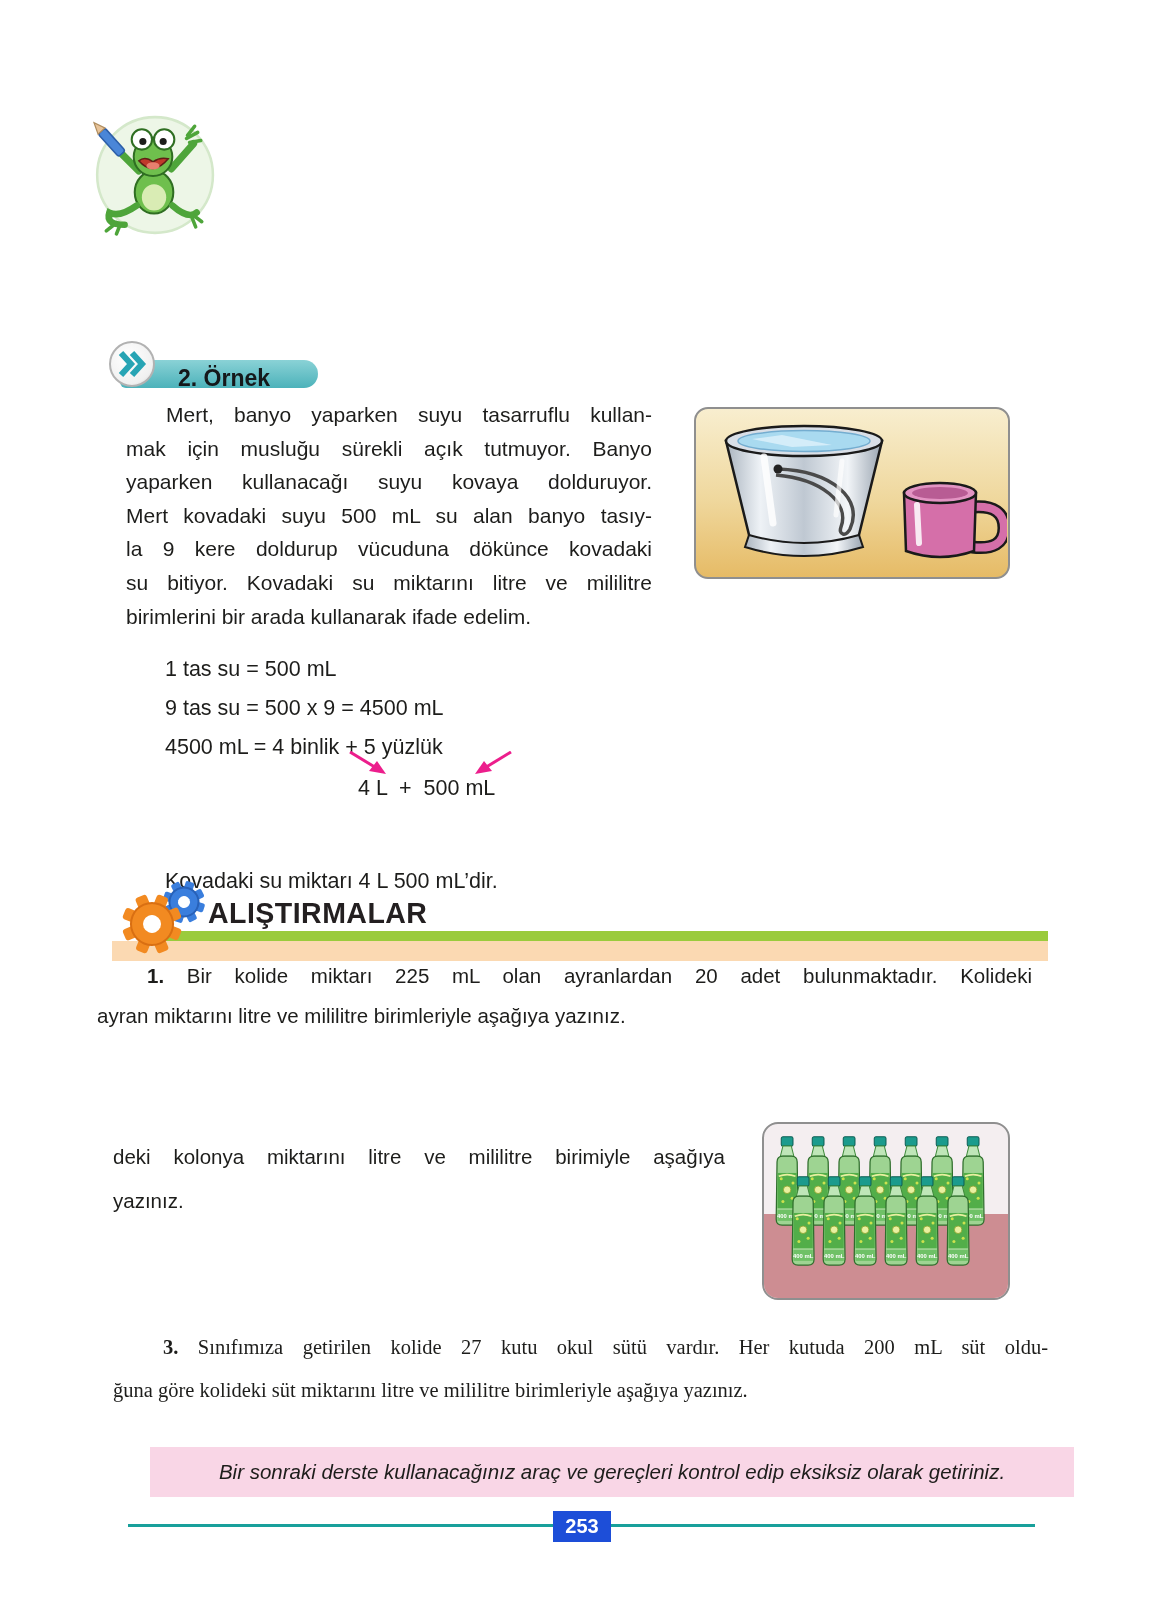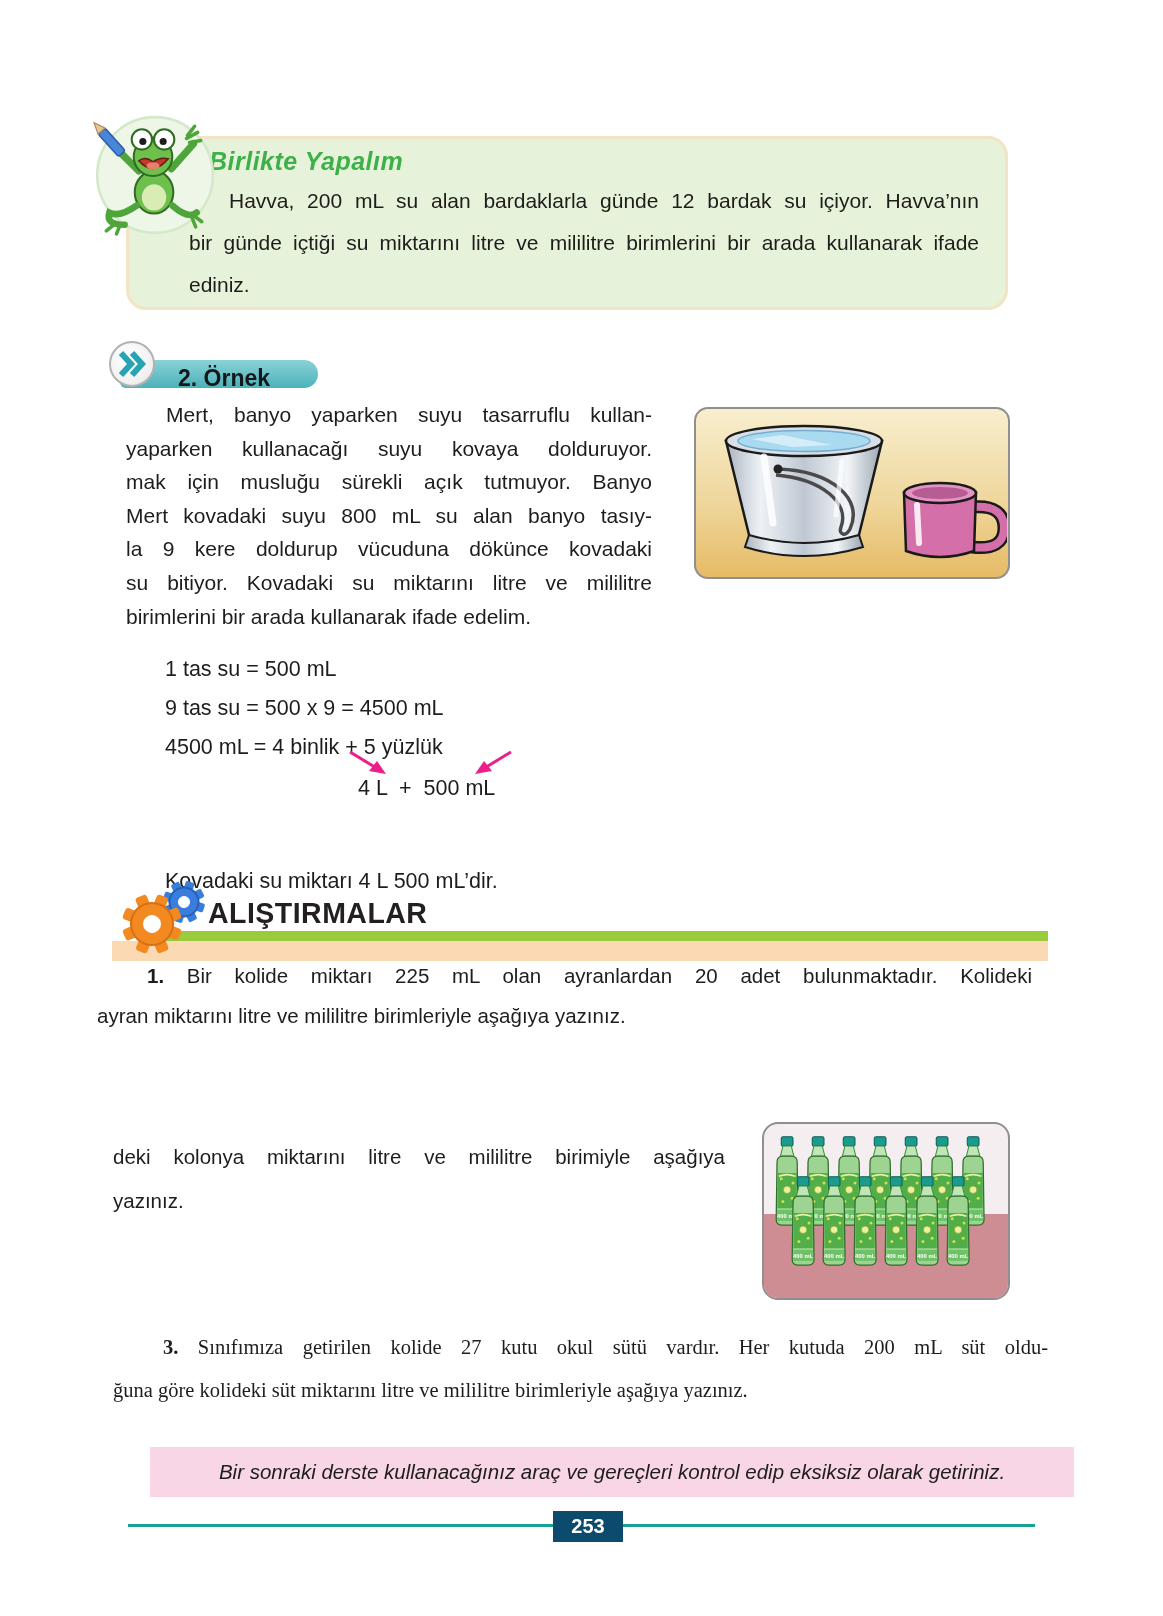--- a/index.html
+++ b/index.html
@@ -56,35 +56,29 @@
     left:762px; top:1122px; width:248px; height:178px; box-sizing:border-box;
     background:#f4eef0; border:2.5px solid #8f8f8f; border-radius:16px; overflow:hidden;
   }
   .cologne-floor { position:absolute; left:0; top:90px; width:100%; height:88px; background:#cd8d92; }
   .fig-cologne svg { position:absolute; left:0; top:0; }
 
   
   .note { left:122px; top:1447px; width:924px; height:50px; background:#f9d6e6;
           font-style:italic; font-size:20.5px; text-align:center; line-height:50px; color:#1d1d1b;margin-left:28px; }
   .page-rule  { left:128px; top:1524px; width:907px; height:3px; background:#18a09b; }
-  .page-badge { left:553px; top:1511px; width:70px; height:31px; background:#0c4a6e;
+  .page-badge { left:553px; top:1511px; width:58px; height:31px; background:#1d4ed8;
                 color:#ffffff; font-weight:bold; font-size:20px; text-align:center; line-height:31px; }
   svg { display:block; }
 </style>
 </head>
 <body>
 
 <div class="page">
 
-  <div class="abs greenbox">
-    <div class="gb-title">Birlikte Yapalım</div>
-    <div class="gb-line indent1 jl">Havva, 200 mL su alan bardaklarla günde 12 bardak su içiyor. Havva’nın</div>
-    <div class="gb-line jl">bir günde içtiği su miktarını litre ve mililitre birimlerini bir arada kullanarak ifade</div>
-    <div class="gb-line">ediniz.</div>
-  </div>
 
   <svg class="abs" style="left:86px; top:108px;" width="132" height="132" viewBox="0 0 130 130">
     <circle cx="68" cy="66" r="57" fill="#edf6e7"></circle>
     <circle cx="68" cy="66" r="57" fill="none" stroke="#d4e8ca" stroke-width="2.5"></circle>
     <path d="M52,62 L31,41" stroke="#4ea53a" stroke-width="7" stroke-linecap="round" fill="none"></path>
     <path d="M84,60 L106,35" stroke="#4ea53a" stroke-width="7" stroke-linecap="round" fill="none"></path>
     <g transform="rotate(-42 27 35)">
       <rect x="22" y="18" width="9" height="30" rx="2.5" fill="#4a86d8" stroke="#2c5ea8" stroke-width="1.5"></rect>
       <polygon points="22,18 31,18 26.5,7" fill="#e8c49a" stroke="#b08d5e" stroke-width="1.2"></polygon>
     </g>
@@ -114,23 +108,23 @@
           <stop offset="1" stop-color="#cdcdcd"></stop>
       </radialGradient>
     </defs>
     <circle cx="24" cy="24" r="22" fill="url(#cir)" stroke="#b2b2b2" stroke-width="2"></circle>
     <path d="M13,13 L23,24 L13,35" stroke="#27a4b4" stroke-width="6" fill="none"></path>
     <path d="M24,13 L34,24 L24,35" stroke="#27a4b4" stroke-width="6" fill="none"></path>
   </svg>
 
   <div class="abs ex-par">
     <div class="jl indent1">Mert, banyo yaparken suyu tasarruflu kullan-</div>
+    <div class="jl">mak için musluğu sürekli açık tutmuyor. Banyo</div>
     <div class="jl">yaparken kullanacağı suyu kovaya dolduruyor.</div>
-    <div class="jl">mak için musluğu sürekli açık tutmuyor. Banyo</div>
-    <div class="jl">Mert kovadaki suyu 800 mL su alan banyo tasıy-</div>
+    <div class="jl">Mert kovadaki suyu 500 mL su alan banyo tasıy-</div>
     <div class="jl">la 9 kere doldurup vücuduna dökünce kovadaki</div>
     <div class="jl">su bitiyor. Kovadaki su miktarını litre ve mililitre</div>
     <div>birimlerini bir arada kullanarak ifade edelim.</div>
   </div>
 
   <div class="abs fig-bucket">
     <svg width="311" height="167" viewBox="0 0 311 167">
       <defs>
         <linearGradient id="silv" x1="0" y1="0" x2="1" y2="0">
           <stop offset="0" stop-color="#aab4bf"></stop>

